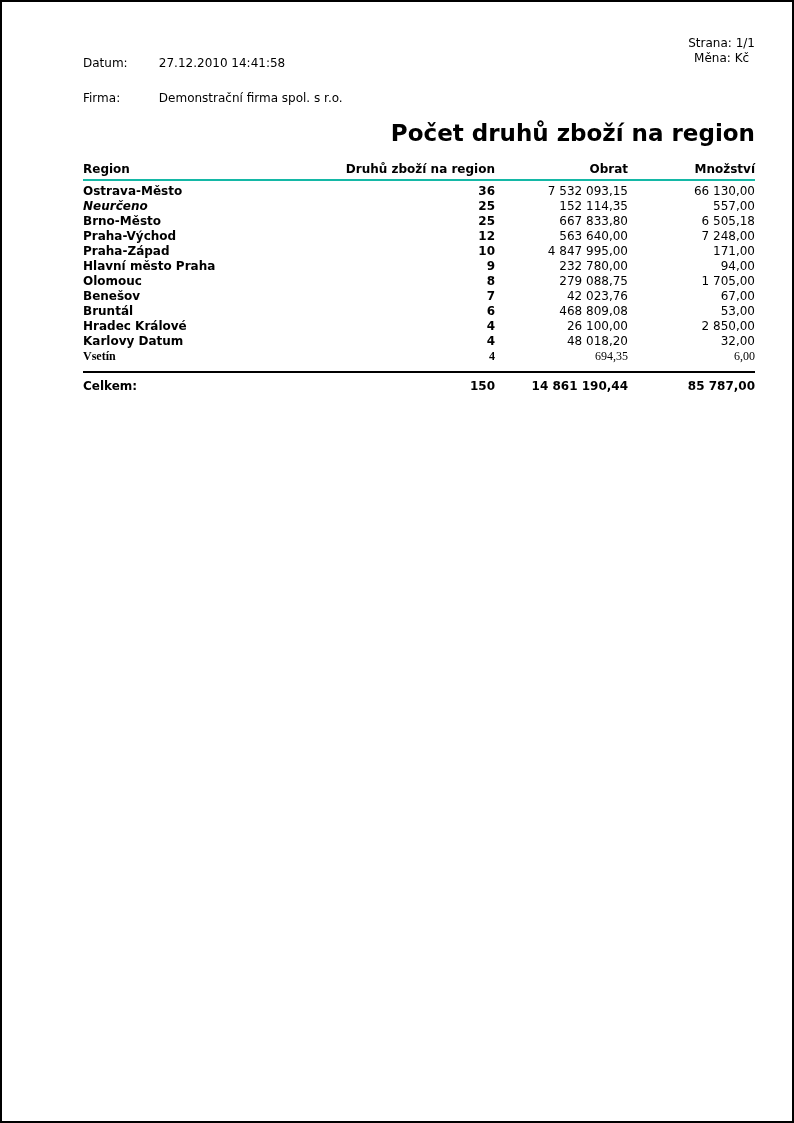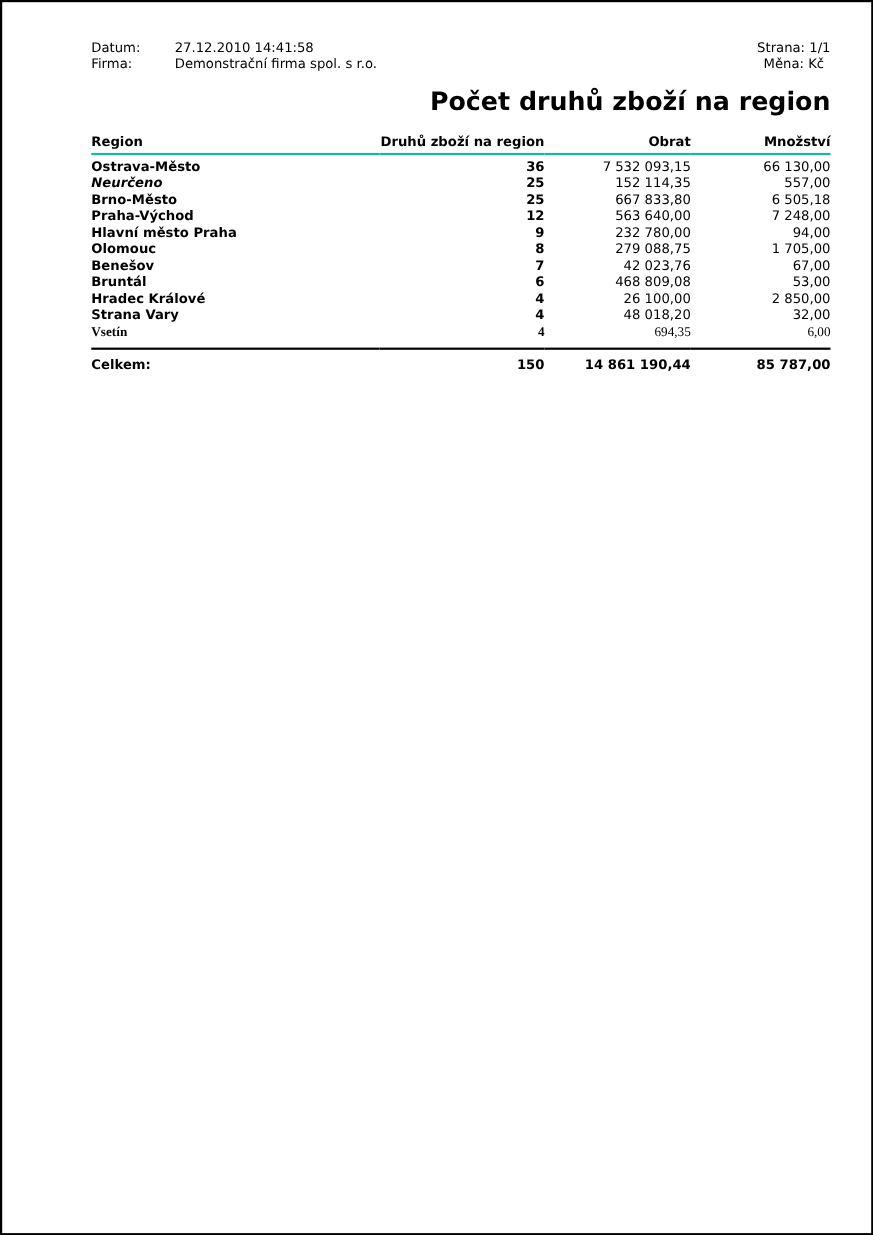--- a/index.html
+++ b/index.html
@@ -22,20 +22,21 @@
   .meta {
     display: flex;
     justify-content: space-between;
     font-size: 12px;
     line-height: 15px;
   }
   .meta-left .meta-row { white-space: nowrap; }
   .meta-left .label {
     display: inline-block;
     width: 72px;
+    margin-top: 20px;
   }
   .meta-right { text-align: center; }
   .report-title {
     margin-top: 14px;
     font-size: 23px;
     font-weight: bold;
     text-align: right;
   }
   table.report {
     width: 100%;
@@ -131,20 +132,26 @@
           <td class="right obrat">667 833,80</td>
           <td class="right mnozstvi">6 505,18</td>
         </tr>
         <tr>
           <td class="left region">Praha-Východ</td>
           <td class="right druhy">12</td>
           <td class="right obrat">563 640,00</td>
           <td class="right mnozstvi">7 248,00</td>
         </tr>
         <tr>
+          <td class="left region">Praha-Západ</td>
+          <td class="right druhy">10</td>
+          <td class="right obrat">4 847 995,00</td>
+          <td class="right mnozstvi">171,00</td>
+        </tr>
+        <tr>
           <td class="left region">Hlavní město Praha</td>
           <td class="right druhy">9</td>
           <td class="right obrat">232 780,00</td>
           <td class="right mnozstvi">94,00</td>
         </tr>
         <tr>
           <td class="left region">Olomouc</td>
           <td class="right druhy">8</td>
           <td class="right obrat">279 088,75</td>
           <td class="right mnozstvi">1 705,00</td>
@@ -161,21 +168,21 @@
           <td class="right obrat">468 809,08</td>
           <td class="right mnozstvi">53,00</td>
         </tr>
         <tr>
           <td class="left region">Hradec Králové</td>
           <td class="right druhy">4</td>
           <td class="right obrat">26 100,00</td>
           <td class="right mnozstvi">2 850,00</td>
         </tr>
         <tr>
-          <td class="left region">Strana Vary</td>
+          <td class="left region">Karlovy Datum</td>
           <td class="right druhy">4</td>
           <td class="right obrat">48 018,20</td>
           <td class="right mnozstvi">32,00</td>
         </tr>
         <tr>
           <td class="left region">Vsetín</td>
           <td class="right druhy">4</td>
           <td class="right obrat">694,35</td>
           <td class="right mnozstvi">6,00</td>
         </tr>

